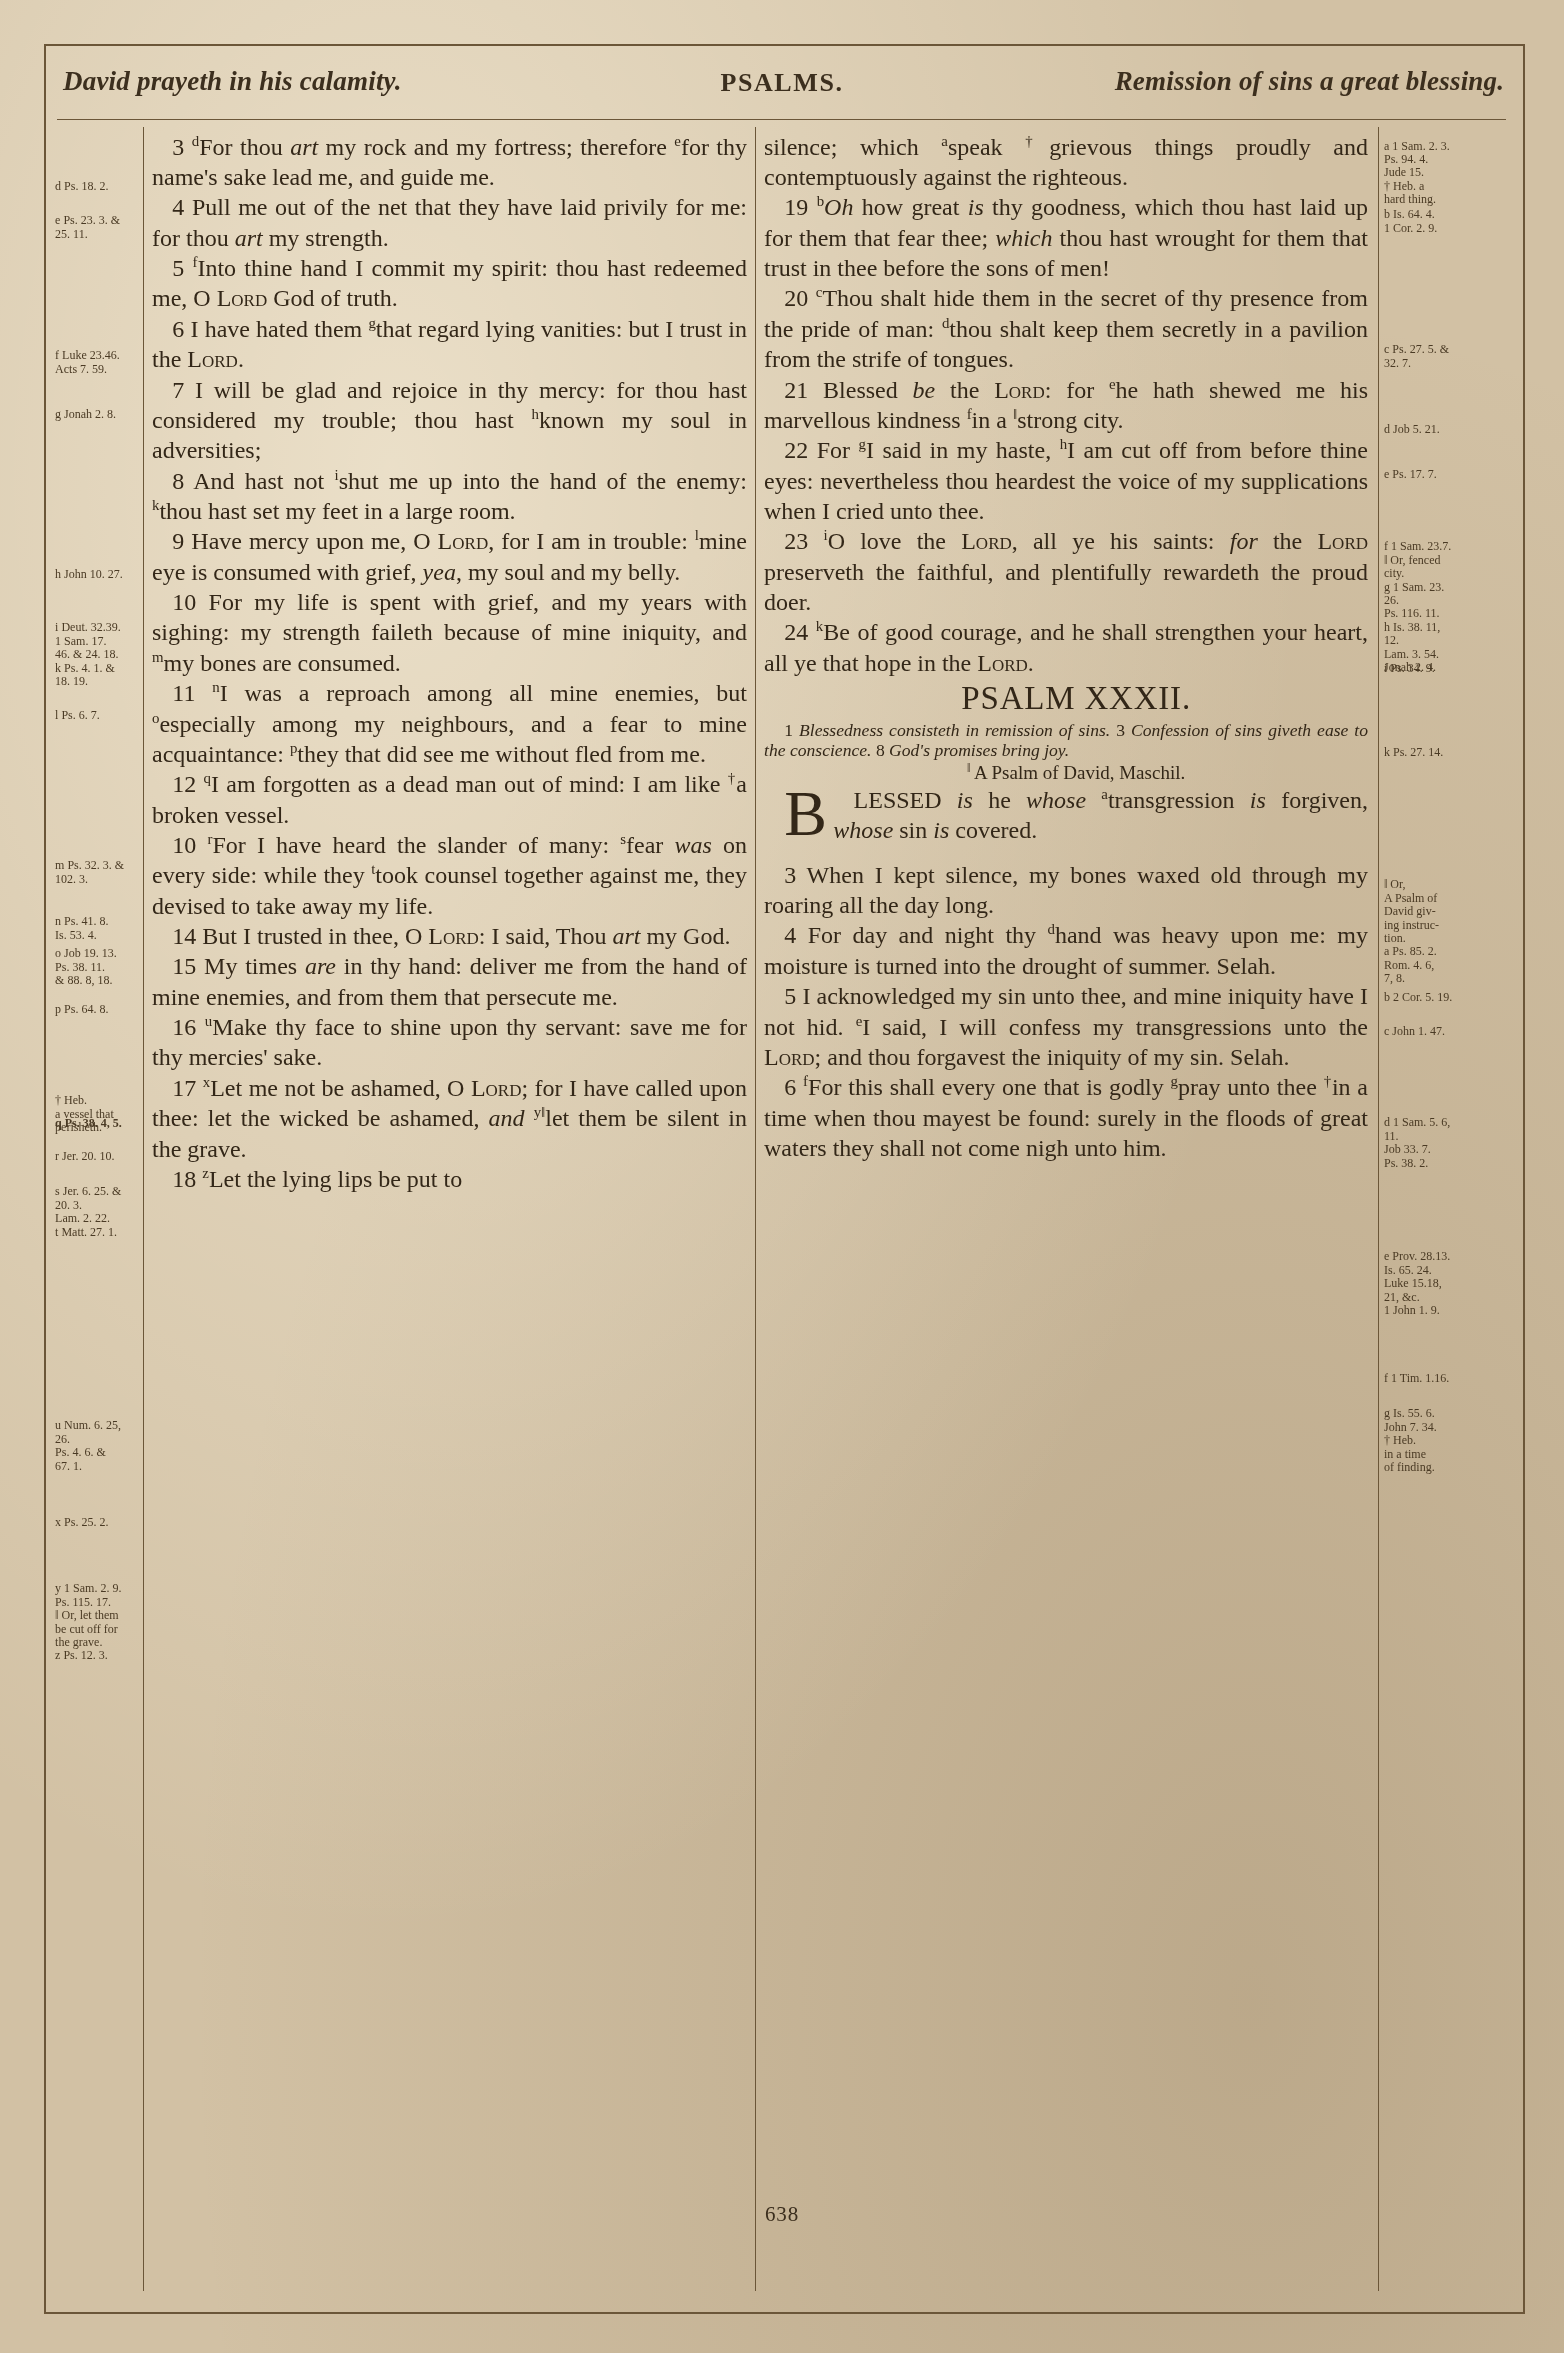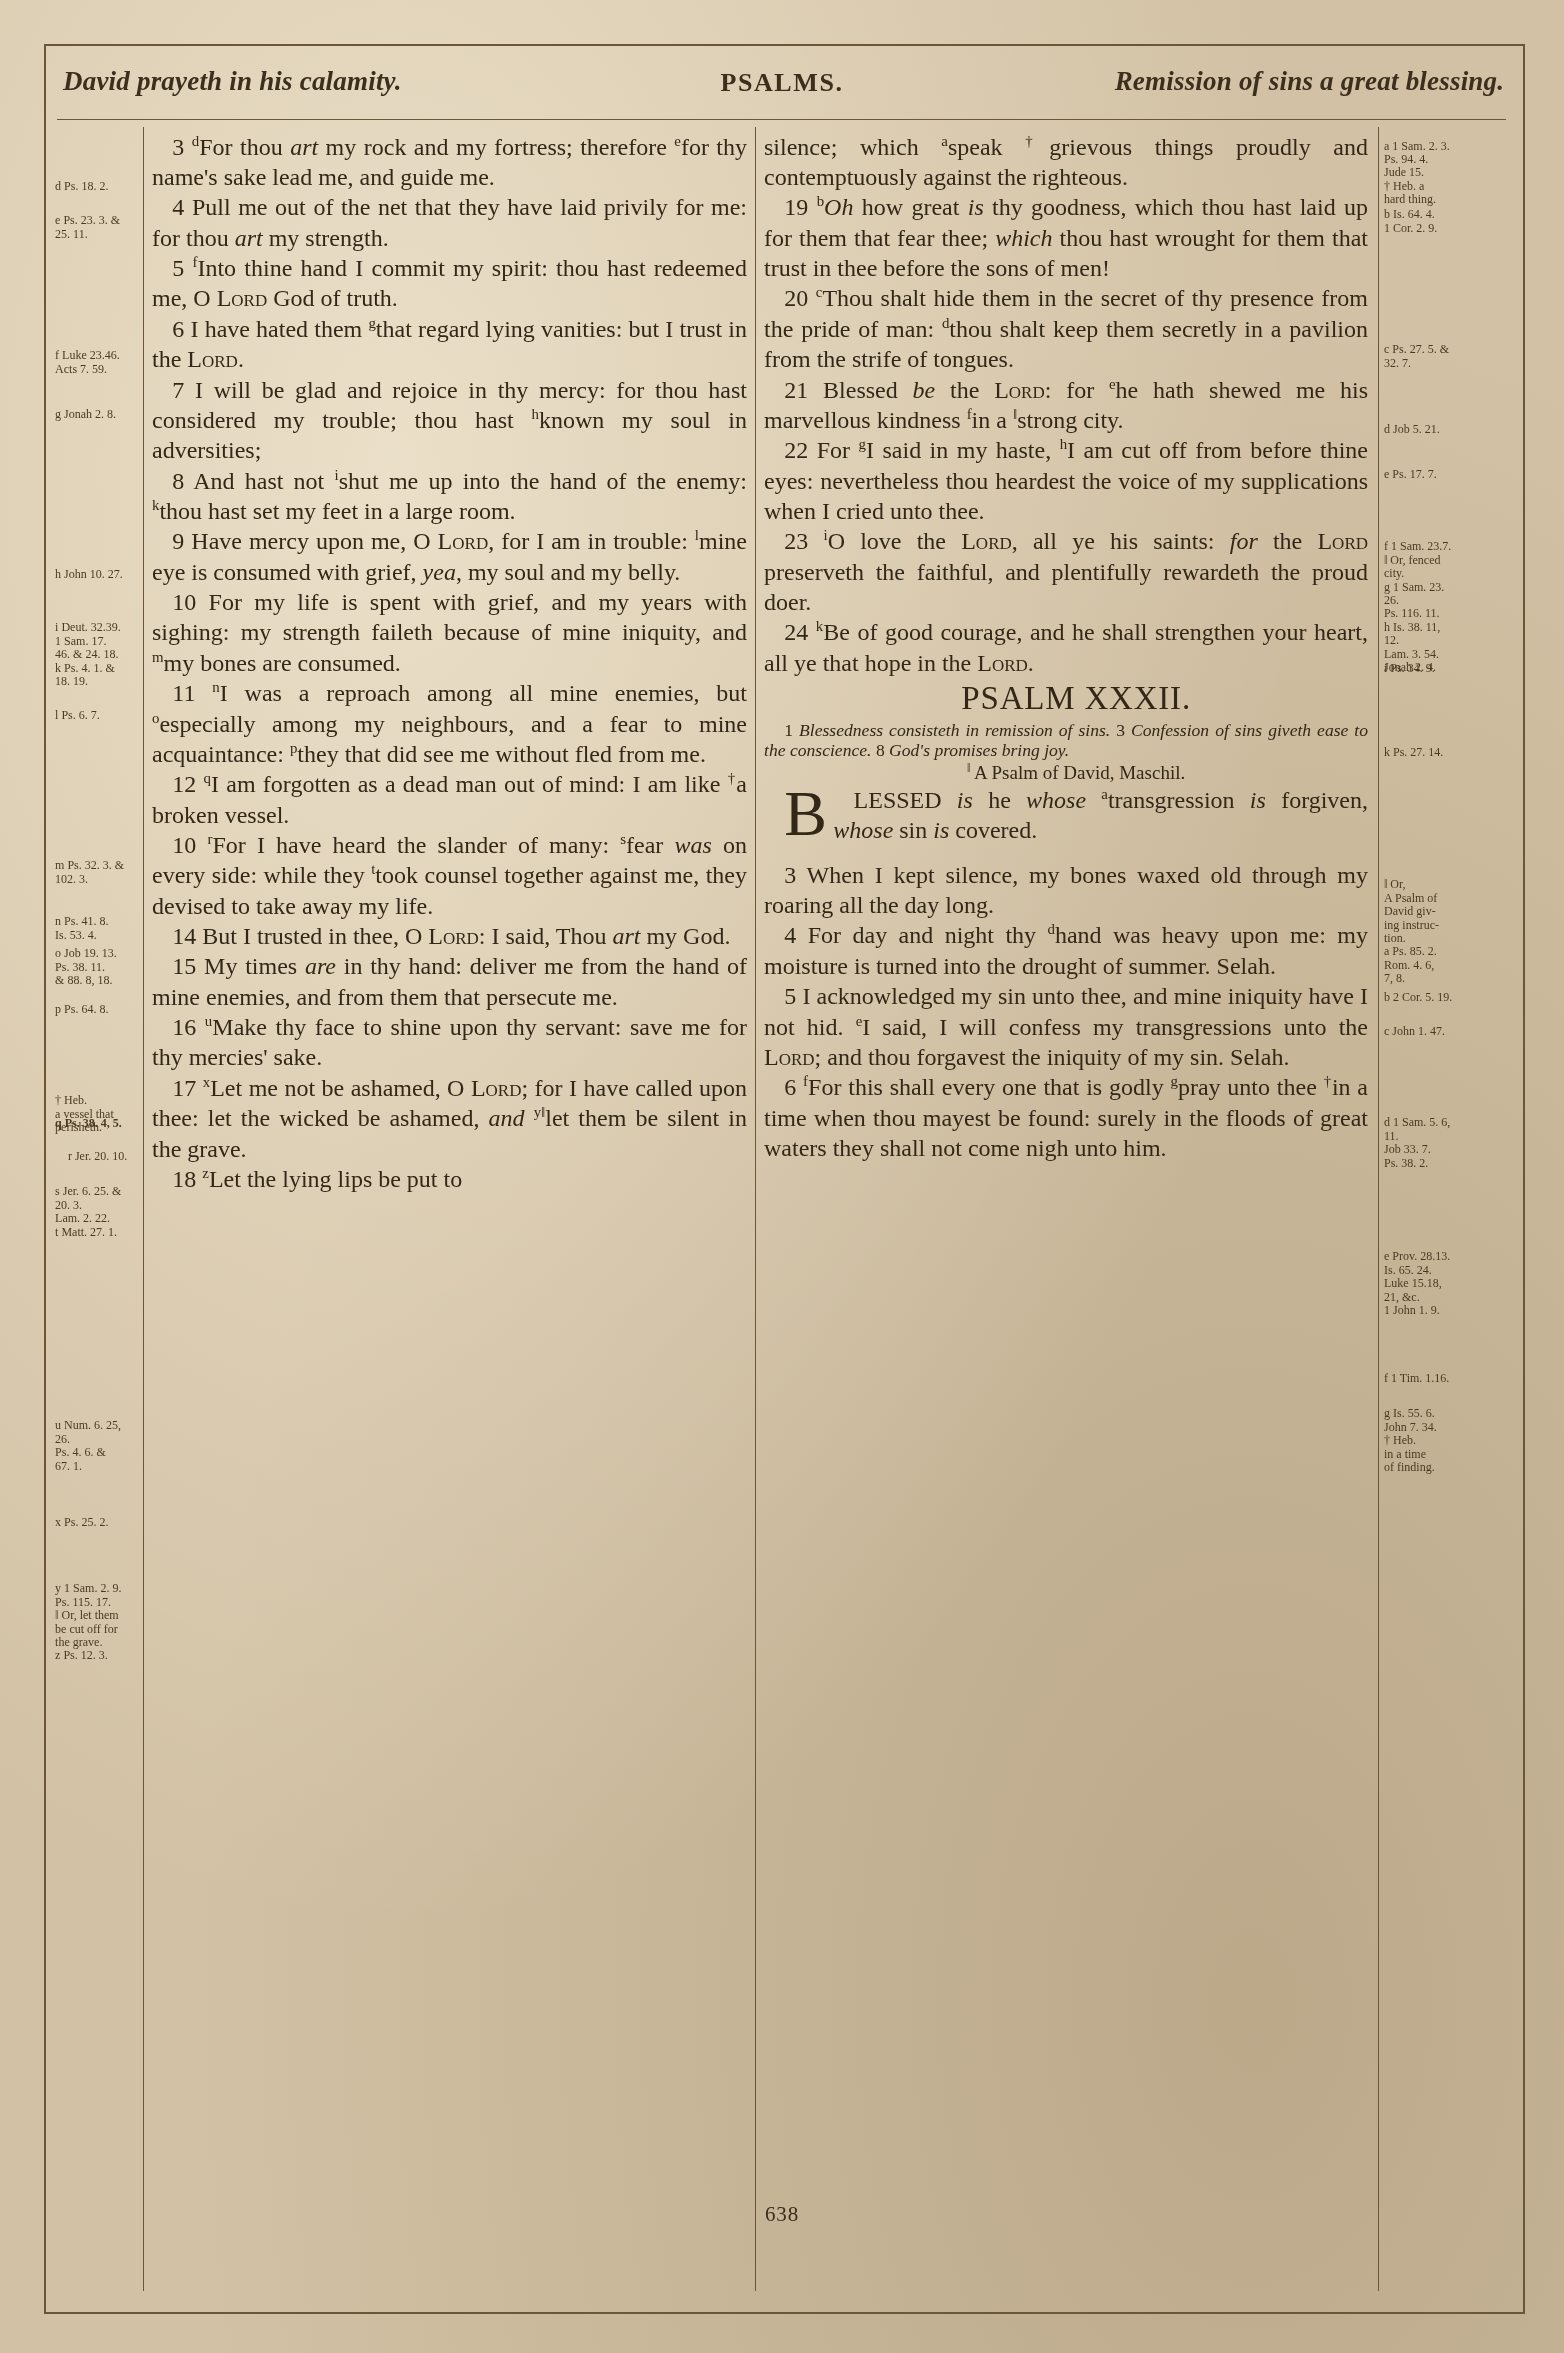--- a/index.html
+++ b/index.html
@@ -164,21 +164,21 @@
             <div>p Ps. 64. 8.</div>
           </div>
           <div class="refnote" style="position: absolute; top: 984px; font-weight: bold;">
             <div>q Ps. 38. 4, 5.</div>
           </div>
           <div class="refnote" style="position: absolute; top: 961px;">
             <div>† Heb.</div>
             <div>a vessel that</div>
             <div>perisheth.</div>
           </div>
-          <div class="refnote" style="position: absolute; top: 1017px; text-align: center;">
+          <div class="refnote" style="position: absolute; top: 1017px;">
             <div>r Jer. 20. 10.</div>
           </div>
           <div class="refnote" style="position: absolute; top: 1052px;">
             <div>s Jer. 6. 25. &amp;</div>
             <div>20. 3.</div>
             <div>Lam. 2. 22.</div>
             <div>t Matt. 27. 1.</div>
           </div>
           <div class="refnote" style="position: absolute; top: 1286px;">
             <div>u Num. 6. 25,</div>

